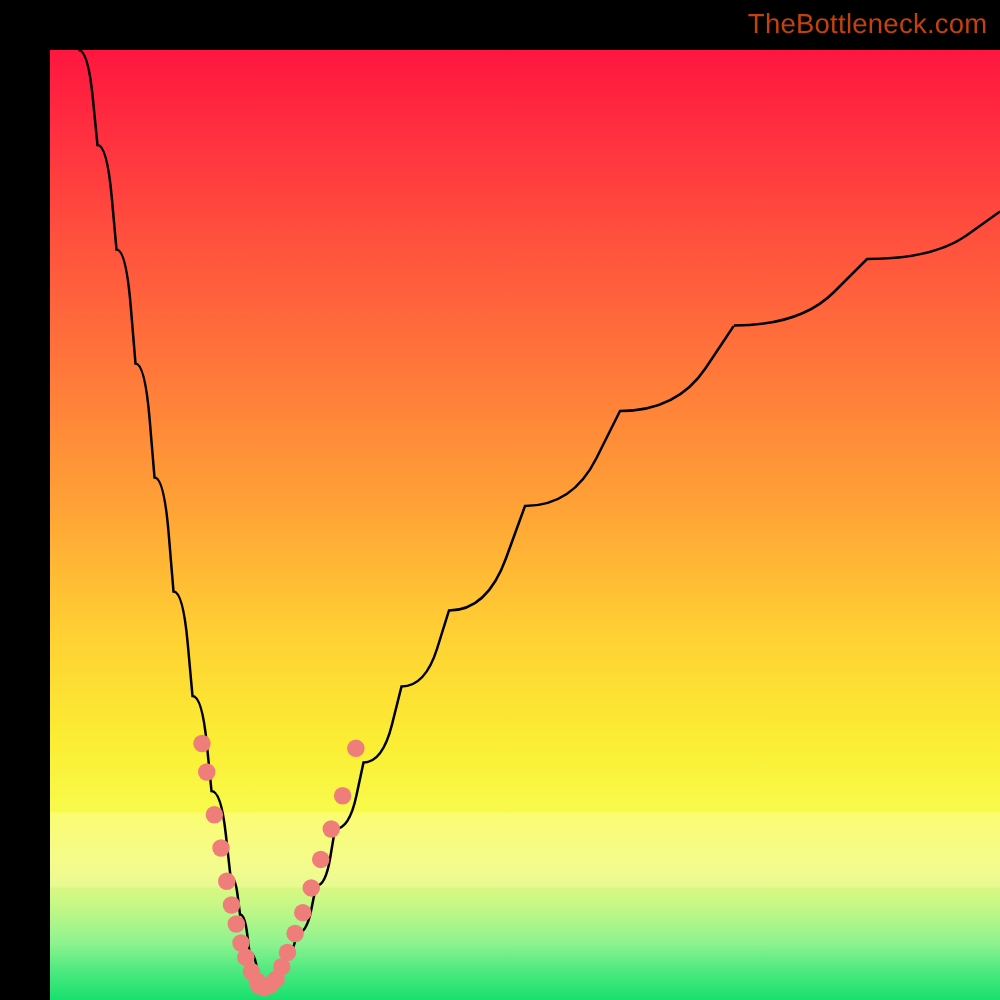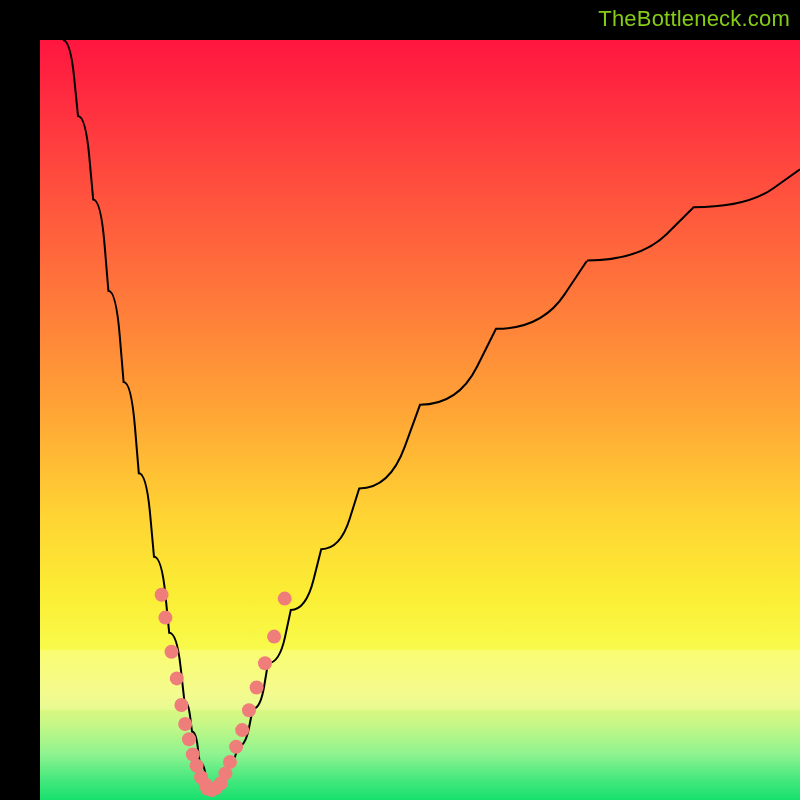--- a/index.html
+++ b/index.html
@@ -64,21 +64,21 @@
     stroke-width: 2;
   }
   .pt {
     fill: #ef7e7b;
     stroke: none;
   }
   .watermark {
     position: absolute;
     top: 6px;
     right: 10px;
-    color: #84cc16;
+    color: #c2410c;
     font-size: 22px;
     font-weight: 400;
     letter-spacing: 0.2px;
     user-select: none;
     pointer-events: none;
   }
   
   .mask-left {
     position: absolute;
     left: 0; top: 0; width: 40px; height: 800px;

